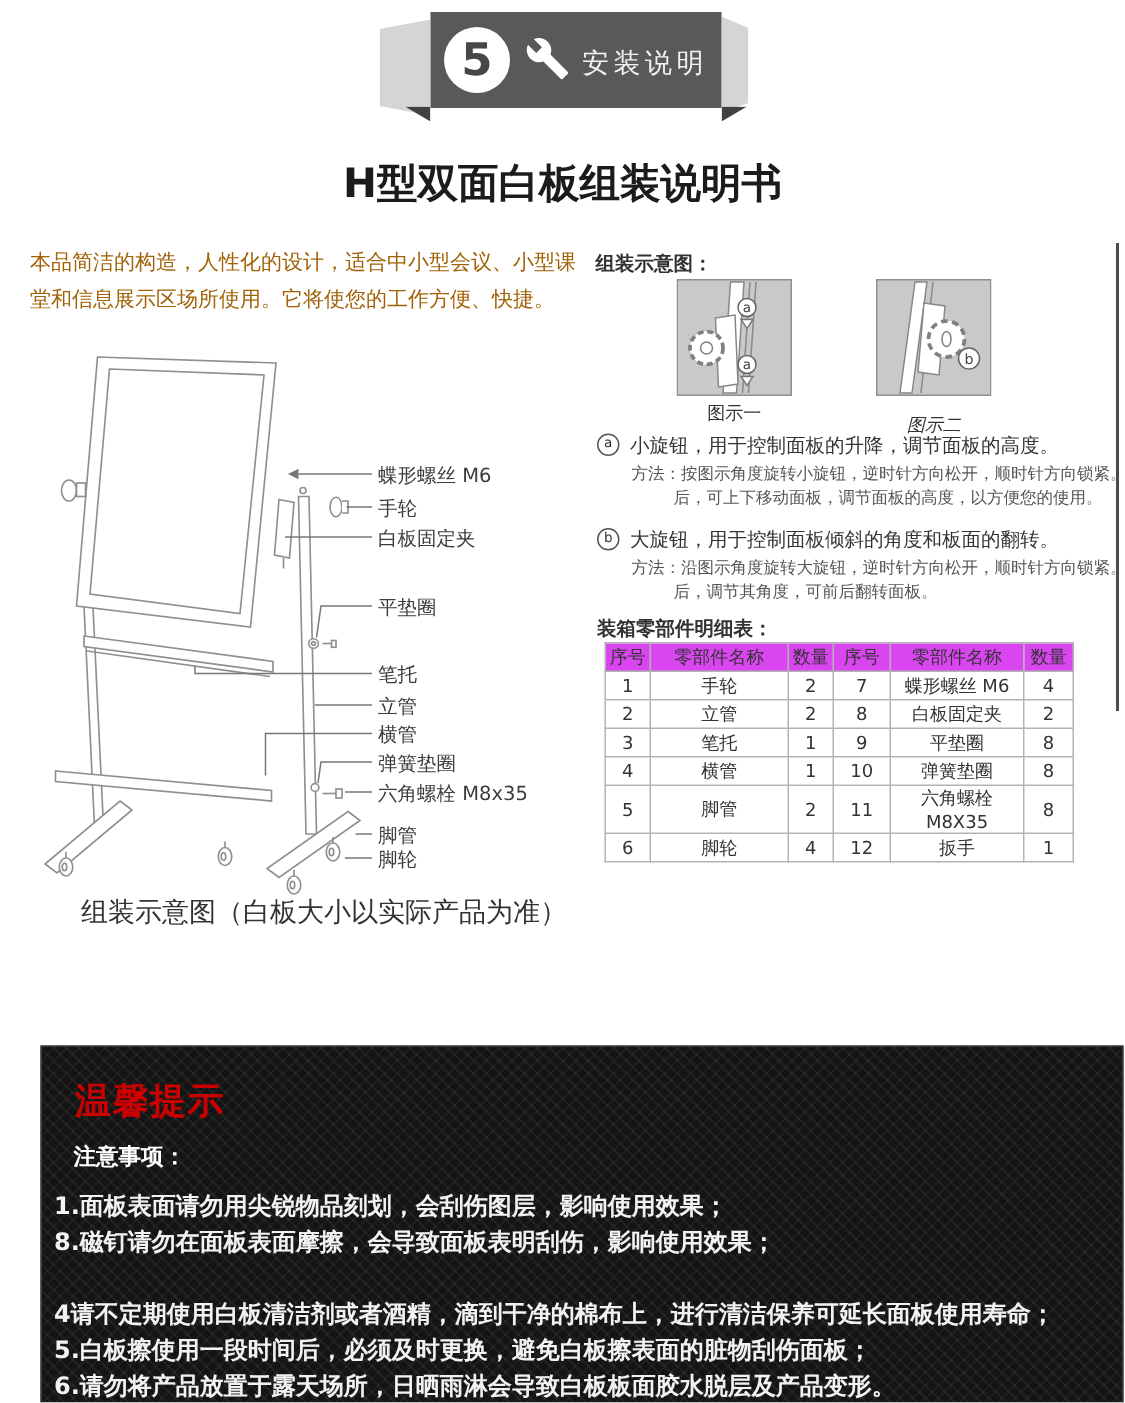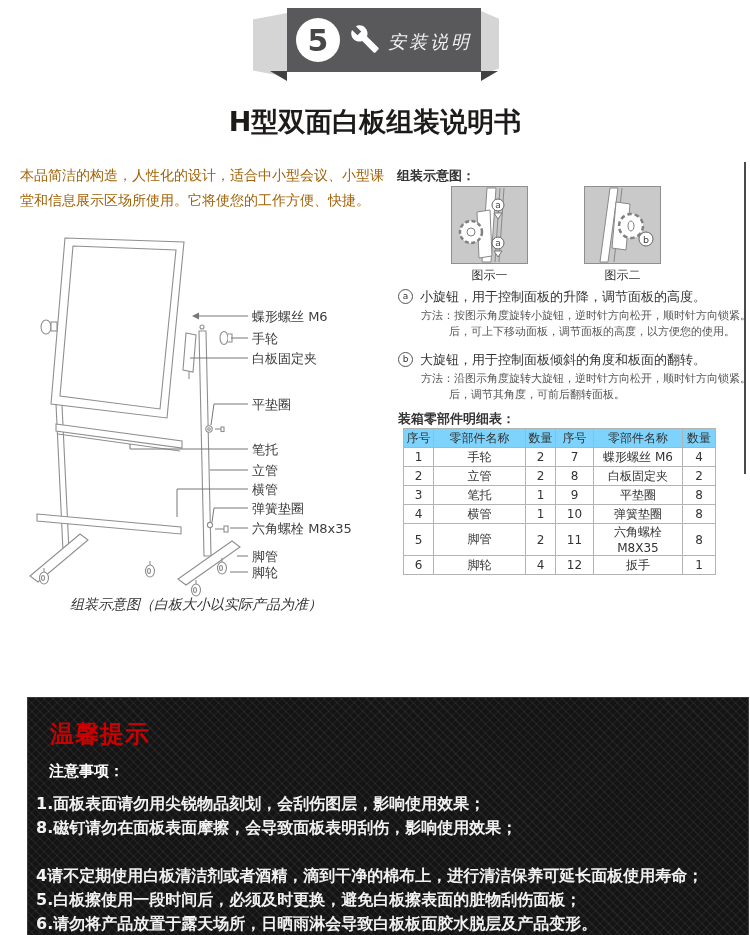--- a/index.html
+++ b/index.html
@@ -11,43 +11,43 @@
   .banner-band{left:287px;top:8px;width:194px;height:64px;background:#59595b;display:flex;align-items:center;}
   .banner-flap{background:#d5d5d5;}
   .flap-left{left:253px;top:13px;width:34px;height:64px;clip-path:polygon(0 10%,100% 0,100% 100%,0 90%);}
   .flap-right{left:481px;top:11px;width:18px;height:64px;clip-path:polygon(0 0,100% 12%,100% 90%,0 100%);}
   .fold-tri{background:#414143;}
   .fold-left{left:270px;top:71px;width:17px;height:10px;clip-path:polygon(0 0,100% 0,100% 100%);}
   .fold-right{left:481px;top:71px;width:17px;height:10px;clip-path:polygon(0 0,100% 0,0 100%);}
   .banner-circle{left:296px;top:18px;width:44px;height:44px;border-radius:50%;background:#fff;
     display:flex;align-items:center;justify-content:center;font-size:30px;font-weight:bold;color:#47474a;}
   .banner-wrench{left:350px;top:24px;width:30px;height:30px;}
-  .banner-label{left:388px;top:30px;font-size:18px;letter-spacing:3px;color:#f2f2f2;font-style:italic;}
+  .banner-label{left:388px;top:30px;font-size:18px;letter-spacing:3px;color:#f2f2f2;}
 
   
   .page-title{left:0;top:104px;width:750px;text-align:center;font-size:27px;font-weight:bold;color:#1d1b1a;}
   .intro{left:20px;top:163px;width:368px;font-size:14px;line-height:24.5px;color:#a16207;}
 
   
   .part-label{left:252px;font-size:13px;color:#3c3c3c;white-space:nowrap;}
-  .diagram-caption{left:70px;top:596px;font-size:14px;color:#333;font-style:italic;}
+  .diagram-caption{left:54px;top:596px;font-size:18px;color:#333;}
 
   
   .sec-heading{font-size:13px;font-weight:bold;color:#333;}
   .fig-caption{width:77px;text-align:center;font-size:12px;color:#333;}
   .step-marker{width:13px;height:13px;border:1px solid #555;border-radius:50%;color:#333;
     font-size:9px;line-height:13px;text-align:center;}
   .step-title{font-size:13px;color:#333;white-space:nowrap;}
   .step-method{font-size:11px;color:#555;white-space:nowrap;}
 
   
   .parts-table{left:403px;top:428px;border-collapse:collapse;}
   .parts-table th,.parts-table td{border:1px solid #b3b3b3;text-align:center;
     font-size:12px;color:#333;height:18px;padding:0 2px;font-weight:normal;}
-  .parts-table th{background:#7dd3fc;}
+  .parts-table th{background:#d946ef;}
 
   
   .notice-box{left:27px;top:656px;width:720px;height:240px;background-color:#141414;
     border:1px solid #3a3a3a;
     background-image:
       repeating-linear-gradient(45deg,rgba(255,255,255,0.05) 0 1.5px,transparent 1.5px 6px),
       repeating-linear-gradient(-45deg,rgba(255,255,255,0.035) 0 1.5px,transparent 1.5px 6px); margin-top: 41px;}
   .notice-title{left:22px;top:20px;font-size:24px;font-weight:bold;color:#cc0000;letter-spacing:1px;}
   .notice-subtitle{left:21px;top:64px;font-size:15px;font-weight:bold;color:#fff;}
   .notice-item{left:8px;font-size:16px;font-weight:bold;color:#f2f2f2;white-space:nowrap;}
@@ -170,21 +170,21 @@
   <svg class="abs" style="left:584px;top:186px;width:77px;height:78px;" viewBox="0 0 77 78">
     <rect x="0.5" y="0.5" width="76" height="77" fill="#c9c9c9" stroke="#8f8f8f"></rect>
     <polygon points="26,2 34,2 24,76 16,76" fill="#ffffff" stroke="#888888"></polygon>
     <line x1="38" y1="2" x2="30" y2="76" stroke="#888888"></line>
     <polygon points="32,16 46,18 42,64 28,62" fill="#ffffff" stroke="#888888"></polygon>
     <circle cx="47" cy="40" r="12" fill="#ffffff" stroke="#808080" stroke-width="2.5" stroke-dasharray="4.5 3"></circle>
     <ellipse cx="47" cy="40" rx="3" ry="5" fill="#ffffff" stroke="#808080"></ellipse>
     <circle cx="62" cy="53" r="7" fill="#ffffff" stroke="#666666"></circle>
     <text x="62" y="56.5" font-size="9.5" text-anchor="middle" fill="#444444">b</text>
   </svg>
-  <div class="abs fig-caption" style="left:584px;top:267px;">图示二</div>
+  <div class="abs fig-caption" style="left:584px;top:275px;font-style:italic;">图示二</div>
 
   <div class="abs step-marker" style="left:398px;top:289px;">a</div>
   <div class="abs step-title" style="left:420px;top:288px;font-family:Liberation Serif, serif;">小旋钮，用于控制面板的升降，调节面板的高度。</div>
   <div class="abs step-method" style="left:421px;top:308px;">方法：按图示角度旋转小旋钮，逆时针方向松开，顺时针方向锁紧。松开</div>
   <div class="abs step-method" style="left:449px;top:324px;">后，可上下移动面板，调节面板的高度，以方便您的使用。</div>
 
   <div class="abs step-marker" style="left:398px;top:352px;">b</div>
   <div class="abs step-title" style="left:420px;top:351px;">大旋钮，用于控制面板倾斜的角度和板面的翻转。</div>
   <div class="abs step-method" style="left:421px;top:371px;">方法：沿图示角度旋转大旋钮，逆时针方向松开，顺时针方向锁紧。松开</div>
   <div class="abs step-method" style="left:449px;top:387px;">后，调节其角度，可前后翻转面板。</div>

